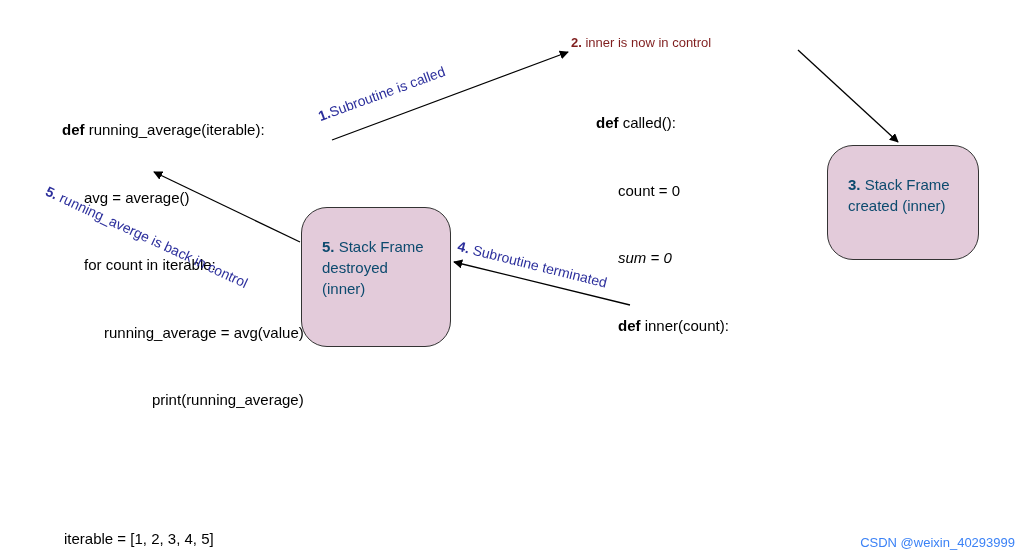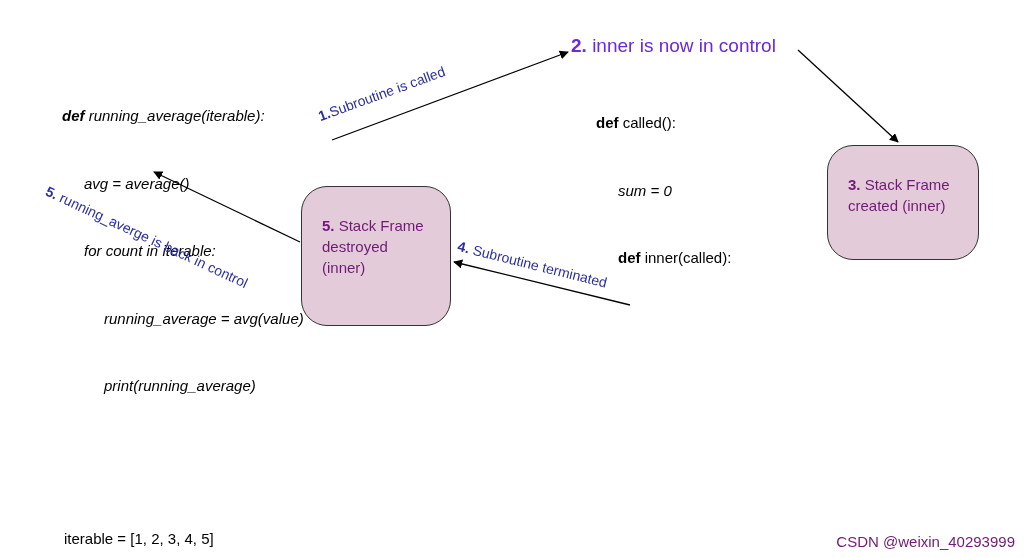--- a/index.html
+++ b/index.html
@@ -18,88 +18,89 @@
     .code-block {
       position: absolute;
       font-size: 15px;
       line-height: 1.5;
       font-family: Arial, sans-serif;
       white-space: pre;
     }
     .kw { font-weight: bold; }
     .annotation {
       position: absolute;
-      font-size: 19px;
-      color: #6d28d9;
+      font-size: 13px;
+      color: #7f1d1d;
     }
     .annotation .num { font-weight: bold; }
     .frame-box {
       position: absolute;
       background: #e3cbda;
       border: 1px solid #333;
       border-radius: 26px;
       padding: 28px 18px 20px 20px;
       font-size: 15px;
-      color: #701a75;
+      color: #0c4a6e;
       line-height: 1.4;
     }
     .frame-box .num { font-weight: bold; }
     .arrow-line {
       position: absolute;
       stroke: #000;
       stroke-width: 1.3;
       fill: none;
     }
     .rotated-text {
       position: absolute;
       font-size: 14px;
       color: #2c2f9c;
       transform-origin: left top;
     }
     .watermark {
       position: absolute;
       right: 12px;
       bottom: 8px;
-      font-size: 15px;
-      color: #701a75;
+      font-size: 13px;
+      color: #3b82f6;
       font-family: Arial, sans-serif;
     }
   </style>
 </head>
 <body>
 
-<div class="code-block" style="left:62px; top:60px;font-style:italic;">
+<div class="code-block" style="left:62px; top:74px;">
   <div><span class="kw">def</span> <span>running_average(iterable):</span></div>
   <div style="padding-left:22px;">avg = average()</div>
   <div style="padding-left:22px;">for count in iterable:</div>
   <div style="padding-left:42px;">running_average = avg(value)</div>
-  <div style="padding-left:42px;">print(running_average)</div>
+  <div style="padding-left:42px;text-align:right;">print(running_average)</div>
 </div>
 
 <div class="annotation" style="left:571px; top:35px;">
   <span class="num">2.</span><span> inner is now in control</span>
 </div>
 
 <div class="code-block" style="left:596px; top:67px;">
   <div><span class="kw">def</span> <span>called():</span></div>
+  <div style="padding-left:22px;">count = 0</div>
   <div style="padding-left:22px;font-style:italic;">sum = 0</div>
-  <div style="padding-left:22px;"><span class="kw">def</span> <span>inner(called):</span></div>
+  <div style="padding-left:22px;"><span class="kw">def</span> <span>inner(count):</span></div>
   <div style="height:10px;"></div>
   
   
   
   
   
 </div>
 
 <div class="frame-box" style="left:827px; top:145px; width:152px; height:115px;">
   <span class="num">3.</span><span> Stack Frame created (inner)</span>
 </div>
 
-<div class="frame-box" style="left:301px; top:186px; width:150px; height:140px;">
+<div class="frame-box" style="left:301px; top:207px; width:150px; height:140px;">
   <span class="num">5.</span><span> Stack Frame destroyed (inner)</span>
 </div>
 
 <div class="code-block" style="left:64px; top:483px;">
   <div>iterable = [1, 2, 3, 4, 5]</div>
   
 </div>
 
 <div class="watermark">CSDN @weixin_40293999</div>
 

